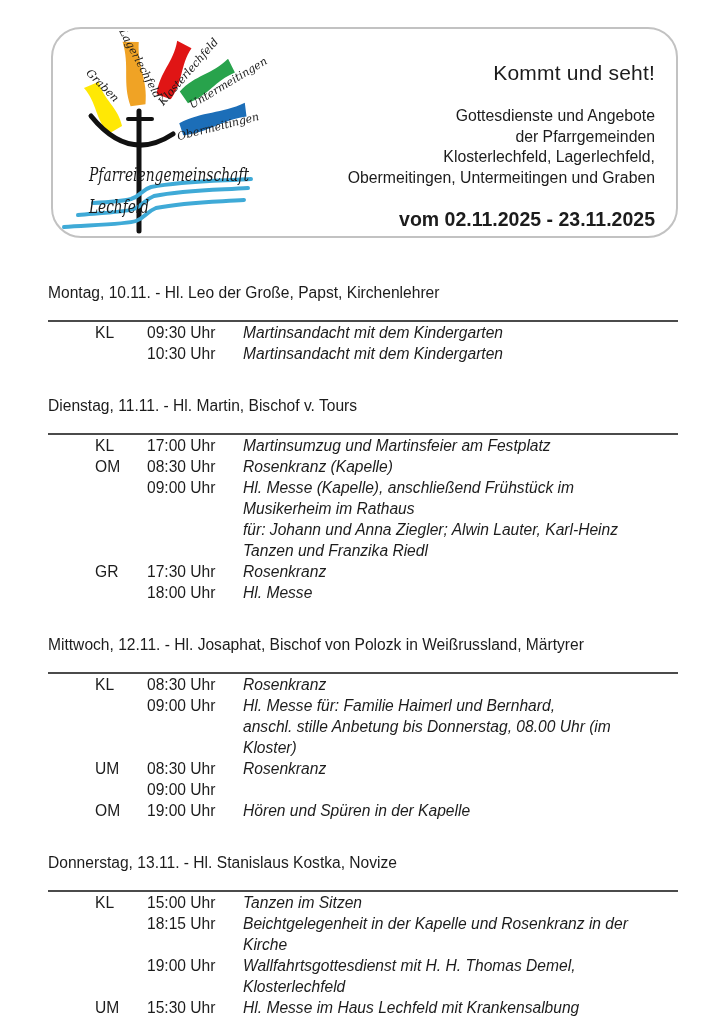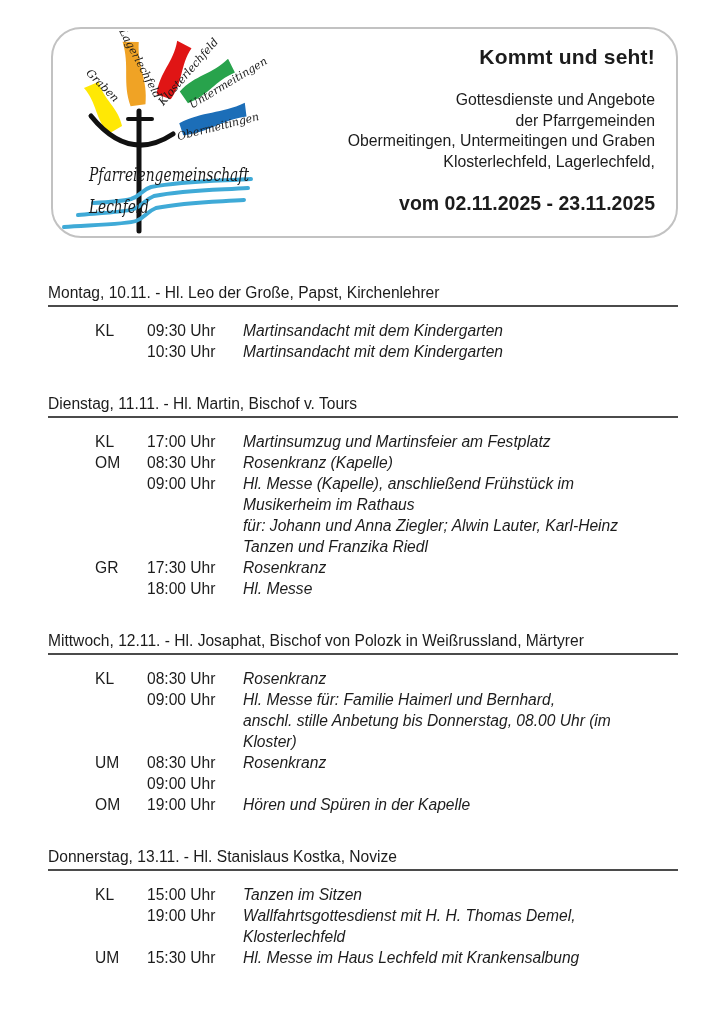--- a/index.html
+++ b/index.html
@@ -23,37 +23,37 @@
     background: #ffffff;
   }
   .logo-svg { position: absolute; left: 5px; top: 2px; }
 
   .hdr-right {
     position: absolute;
     top: 16px; right: 21px;
     text-align: right;
     width: 380px;
   }
-  .hdr-title { font-size: 21px; font-weight: bold; letter-spacing: 0.2px; }
+  .hdr-title { font-size: 21px; font-weight: normal; letter-spacing: 0.2px; margin-top: 16px; }
   .hdr-sub   { margin-top: 21px; font-size: 15.8px; line-height: 20.5px; }
   .hdr-date  { margin-top: 20px; font-size: 19.5px; font-weight: bold; }
 
   
   .schedule {
     position: absolute;
     left: 48px; top: 283px;
     width: 630px;
   }
   .schedule-section { margin-bottom: 32px; }
   .day-header {
     font-size: 15.6px;
     line-height: 20px;
-    padding-bottom: 2px;
+    padding-bottom: 17px;
     border-bottom: 2px solid #4b4b4b;
-    margin-bottom: 13px;
+    margin-bottom: 0;
   }
   .rows { padding-left: 47px; }
   .row {
     display: grid;
     grid-template-columns: 52px 96px 1fr;
     font-size: 15.6px;
     line-height: 21px;
   }
   .row .desc { white-space: pre-line; font-style: italic; }
 </style>
@@ -96,22 +96,22 @@
       <text x="31" y="150" font-size="19" textLength="160" lengthAdjust="spacingAndGlyphs">Pfarreiengemeinschaft</text>
       <text x="31" y="182" font-size="18" textLength="60" lengthAdjust="spacingAndGlyphs">Lechfeld</text>
     </g>
   </svg>
 
   <div class="hdr-right">
     <div class="hdr-title">Kommt und seht!</div>
     <div class="hdr-sub">
       <div>Gottesdienste und Angebote</div>
       <div>der Pfarrgemeinden</div>
+      <div>Klosterlechfeld, Lagerlechfeld,</div>
       <div>Obermeitingen, Untermeitingen und Graben</div>
-      <div>Klosterlechfeld, Lagerlechfeld,</div>
     </div>
     <div class="hdr-date">vom 02.11.2025 - 23.11.2025</div>
   </div>
 </div>
 
 <div class="schedule">
     <section class="schedule-section">
       <div class="day-header">Montag, 10.11. - Hl. Leo der Große, Papst, Kirchenlehrer</div>
       <div class="rows">
         <div class="row">
@@ -193,20 +193,26 @@
     <section class="schedule-section">
       <div class="day-header">Donnerstag, 13.11. - Hl. Stanislaus Kostka, Novize</div>
       <div class="rows">
         <div class="row">
           <div class="place">KL</div>
           <div class="time">15:00 Uhr</div>
           <div class="desc">Tanzen im Sitzen</div>
         </div>
         <div class="row">
           <div class="place"></div>
+          <div class="time">18:15 Uhr</div>
+          <div class="desc">Beichtgelegenheit in der Kapelle und Rosenkranz in der
+Kirche</div>
+        </div>
+        <div class="row">
+          <div class="place"></div>
           <div class="time">19:00 Uhr</div>
           <div class="desc">Wallfahrtsgottesdienst mit H. H. Thomas Demel,
 Klosterlechfeld</div>
         </div>
         <div class="row">
           <div class="place">UM</div>
           <div class="time">15:30 Uhr</div>
           <div class="desc">Hl. Messe im Haus Lechfeld mit Krankensalbung</div>
         </div>
       </div>

